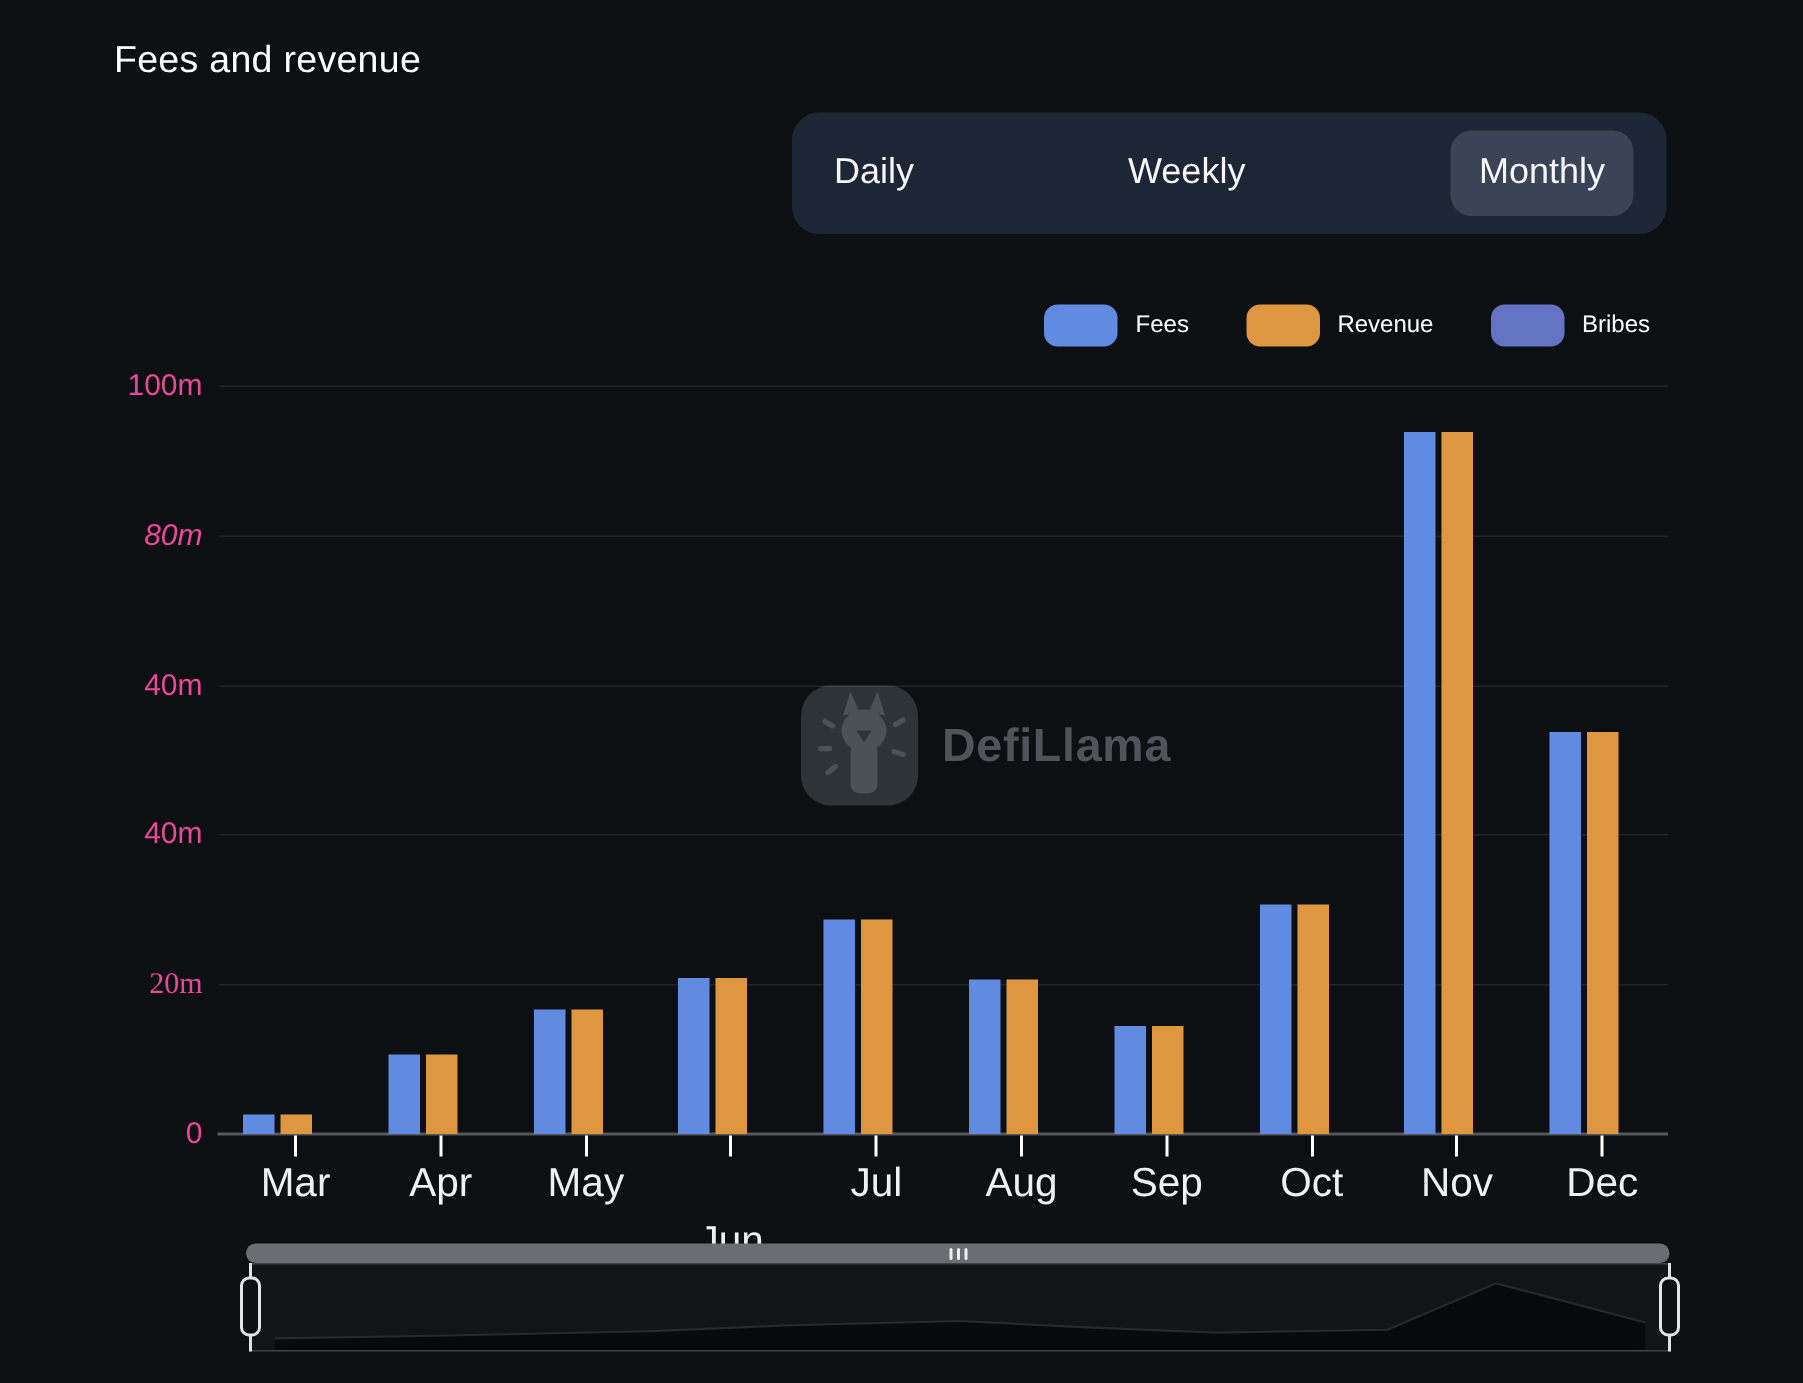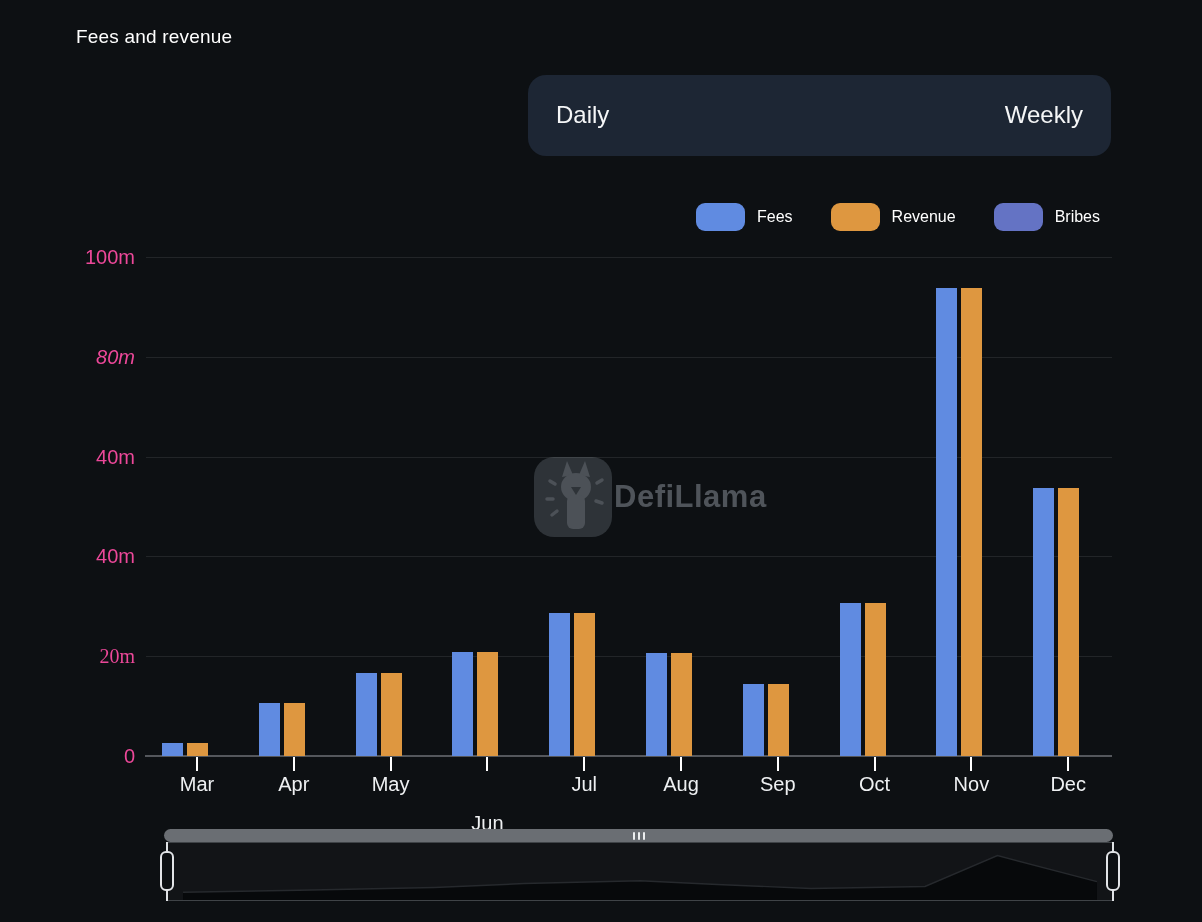--- a/index.html
+++ b/index.html
@@ -3,21 +3,21 @@
 <meta charset="utf-8">
 <style>
   html,body{margin:0;padding:0;background:#0d1013;}
   .stage{
     position:relative;width:1202px;height:922px;overflow:hidden;
     background:#0d1013;color:#f5f6f7;
     font-family:"Liberation Sans", sans-serif;
   }
   .abs{position:absolute;}
   
-  .page-title{left:76px;top:26px;font-size:19px;font-weight:400;color:#ffffff;letter-spacing:.2px;}
+  .page-title{left:76px;top:26px;font-size:25px;font-weight:400;color:#ffffff;letter-spacing:.2px;}
   
   .tabbar{
     left:528px;top:75px;width:583px;height:81px;background:#1d2634;border-radius:18px;
     display:flex;align-items:center;justify-content:space-between;padding:0 22px;box-sizing:border-box;gap:48px;
   }
   .tab{
     background:transparent;border:none;color:#f5f6f7;font-family:inherit;
     font-size:24px;padding:14px 6px;cursor:pointer;border-radius:14px;line-height:1.2;
   }
   .tab.selected{background:#3b4456;padding:14px 19px;}
@@ -25,24 +25,24 @@
   .legend{right:102px;top:203px;display:flex;align-items:center;gap:38px;}
   .legend-item{display:flex;align-items:center;gap:12px;cursor:pointer;}
   .legend-swatch{width:49px;height:28px;border-radius:9px;}
   .legend-label{font-size:16px;color:#ffffff;}
   
   .plot{left:0;top:0;width:1202px;height:810px;}
   .gridline{position:absolute;height:1px;background:rgba(255,255,255,0.09);}
   .axis-line{position:absolute;height:2px;background:#54575c;}
   .ylabel{position:absolute;width:90px;text-align:right;font-size:20px;color:#ec4899;}
   .xtick{position:absolute;width:2px;height:14px;background:#ffffff;}
-  .xlabel{position:absolute;width:98px;text-align:center;font-size:20px;color:#eef0f2;}
+  .xlabel{position:absolute;width:98px;text-align:center;font-size:27px;color:#eef0f2;}
   .bar{position:absolute;width:21px;}
   
-  .watermark{left:534px;top:455px;display:flex;align-items:center;pointer-events:none;}
+  .watermark{left:534px;top:455px;display:flex;align-items:center;gap:14px;pointer-events:none;}
   .watermark-text{font-size:31px;font-weight:700;color:#4f545a;letter-spacing:.5px;}
   
   .slider-track{
     left:164px;top:829px;width:949px;height:13px;background:#6a6e73;border-radius:7px;
     display:flex;align-items:center;justify-content:center;gap:3px;cursor:grab;
   }
   .grip-line{width:2px;height:8px;background:#eceeef;border-radius:1px;}
   .minimap{left:167px;top:842px;width:946px;height:59px;background:#121417;
     border:1px solid #3f4347;box-sizing:border-box;}
   .handle-line{position:absolute;top:842px;width:2px;height:59px;background:#dfe2e5;}
@@ -54,20 +54,21 @@
 </head>
 <body>
 
 <div class="stage">
 
   <div class="abs page-title">Fees and revenue</div>
 
   <div class="abs tabbar">
     <button class="tab">Daily</button>
     <button class="tab">Weekly</button>
+    <button class="tab selected">Monthly</button>
   </div>
 
   <div class="abs legend">
     <div class="legend-item">
       <span class="legend-swatch" style="background: rgb(96, 139, 225);"></span>
       <span class="legend-label">Fees</span>
     </div>
     <div class="legend-item">
       <span class="legend-swatch" style="background: rgb(222, 151, 64);"></span>
       <span class="legend-label">Revenue</span>

